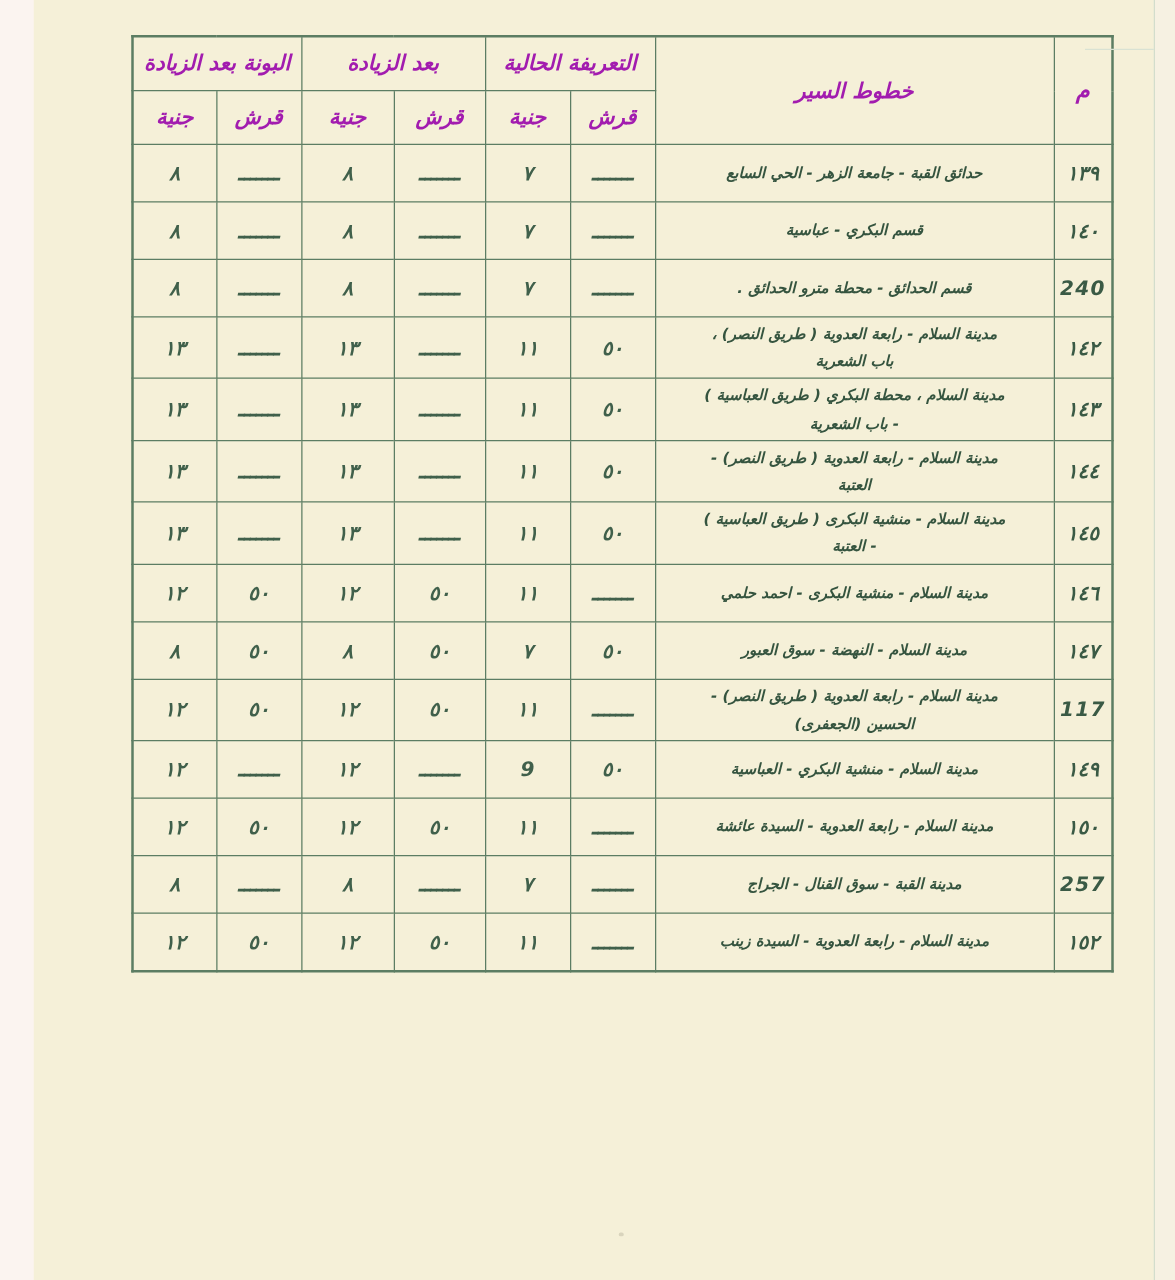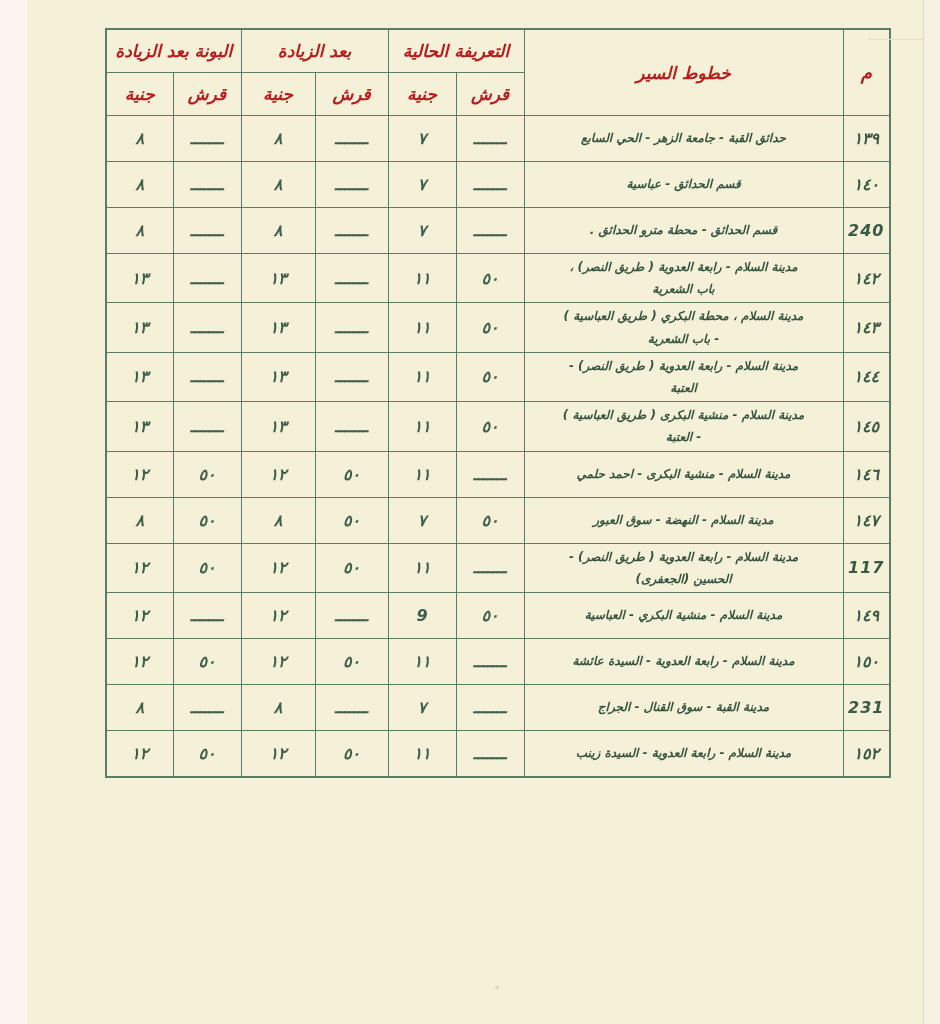--- a/index.html
+++ b/index.html
@@ -30,21 +30,21 @@
     border:2px solid #5c7d63;
     color:#3a5a45;
   }
   table.fare th, table.fare td{
     border:1px solid #5c7d63;
     text-align:center;vertical-align:middle;
     padding:2px 4px;
     font-weight:bold;font-style:italic;
   }
   thead th{
-    height:38px;font-size:17px;color:#b91c1c;
+    height:38px;font-size:17px;color:#a21caf;
   }
   thead tr.sub th{height:38px;font-style:italic;}
   tbody td{height:41px;font-size:16px;overflow:hidden;}
   td.c-num{font-size:16px;letter-spacing:1px;}
   td.c-route{
     font-size:12px;line-height:1.85;white-space:pre-line;
     padding:4px 10px;color:#35543f;
   }
   td.c-val{color:#40604b;}
   th.col-m{font-size:18px;}
@@ -88,21 +88,21 @@
     <td class="c-val">ـــــــ</td>
     <td class="c-val">٧</td>
     <td class="c-val">ـــــــ</td>
     <td class="c-val">٨</td>
     <td class="c-val">ـــــــ</td>
     <td class="c-val">٨</td>
   </tr>
 
   <tr>
     <td class="c-num">١٤٠</td>
-    <td class="c-route">قسم الحدائق - عباسية</td>
+    <td class="c-route">قسم البكري - عباسية</td>
     <td class="c-val">ـــــــ</td>
     <td class="c-val">٧</td>
     <td class="c-val">ـــــــ</td>
     <td class="c-val">٨</td>
     <td class="c-val">ـــــــ</td>
     <td class="c-val">٨</td>
   </tr>
 
   <tr>
     <td class="c-num">240</td>
@@ -213,21 +213,21 @@
     <td class="c-route">مدينة السلام - رابعة العدوية - السيدة عائشة</td>
     <td class="c-val">ـــــــ</td>
     <td class="c-val">١١</td>
     <td class="c-val">٥٠</td>
     <td class="c-val">١٢</td>
     <td class="c-val">٥٠</td>
     <td class="c-val">١٢</td>
   </tr>
 
   <tr>
-    <td class="c-num">231</td>
+    <td class="c-num">257</td>
     <td class="c-route">مدينة القبة - سوق القنال - الجراج</td>
     <td class="c-val">ـــــــ</td>
     <td class="c-val">٧</td>
     <td class="c-val">ـــــــ</td>
     <td class="c-val">٨</td>
     <td class="c-val">ـــــــ</td>
     <td class="c-val">٨</td>
   </tr>
 
   <tr>

